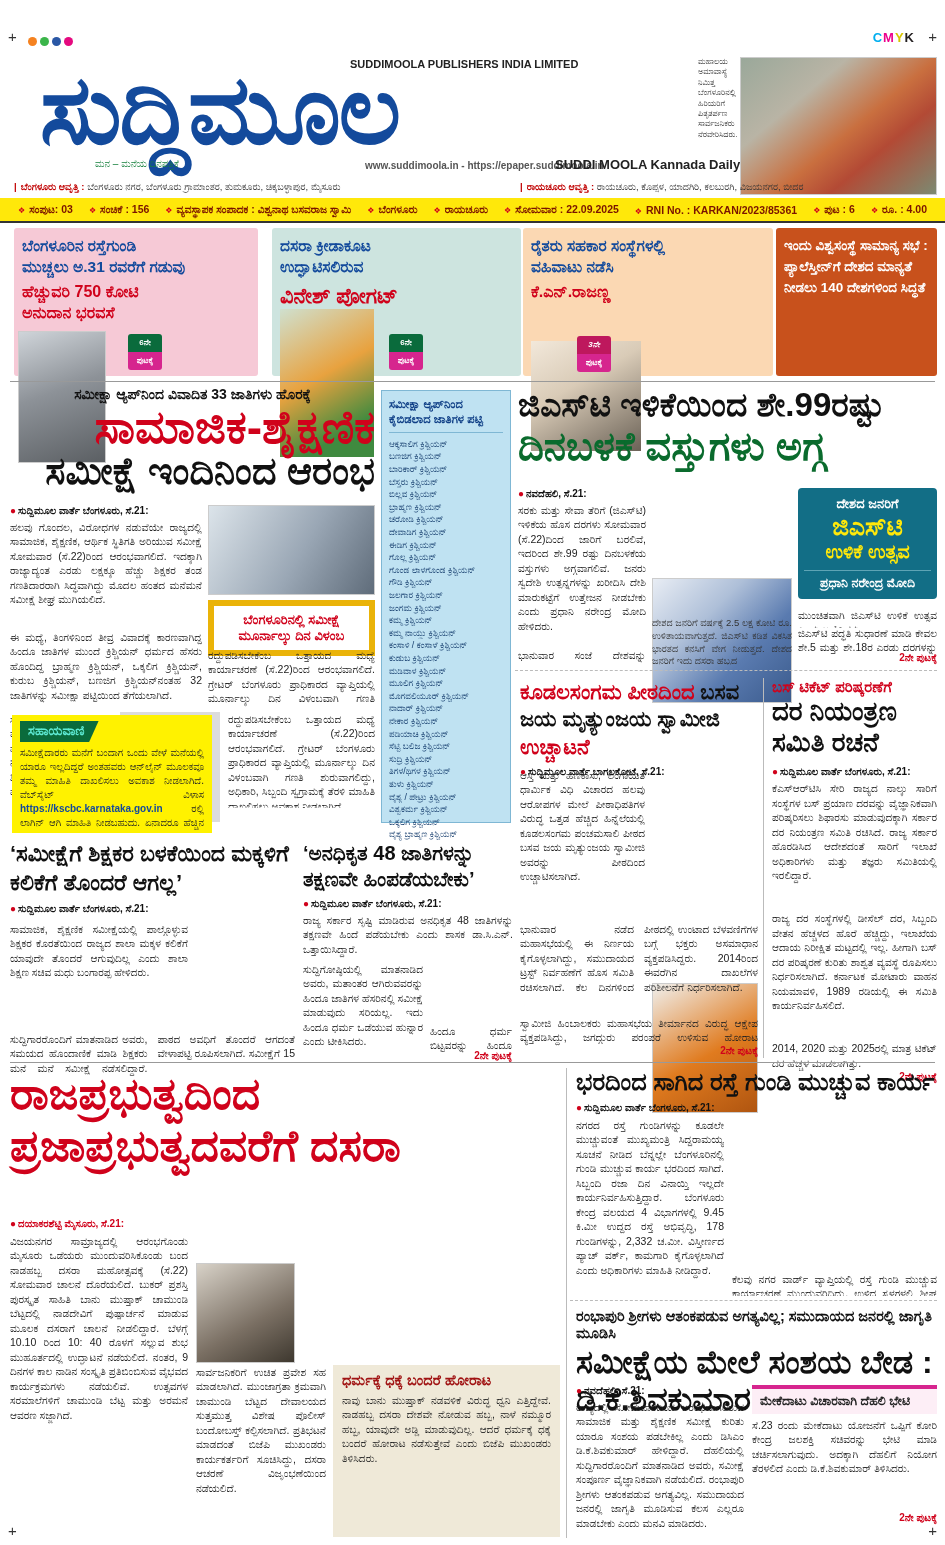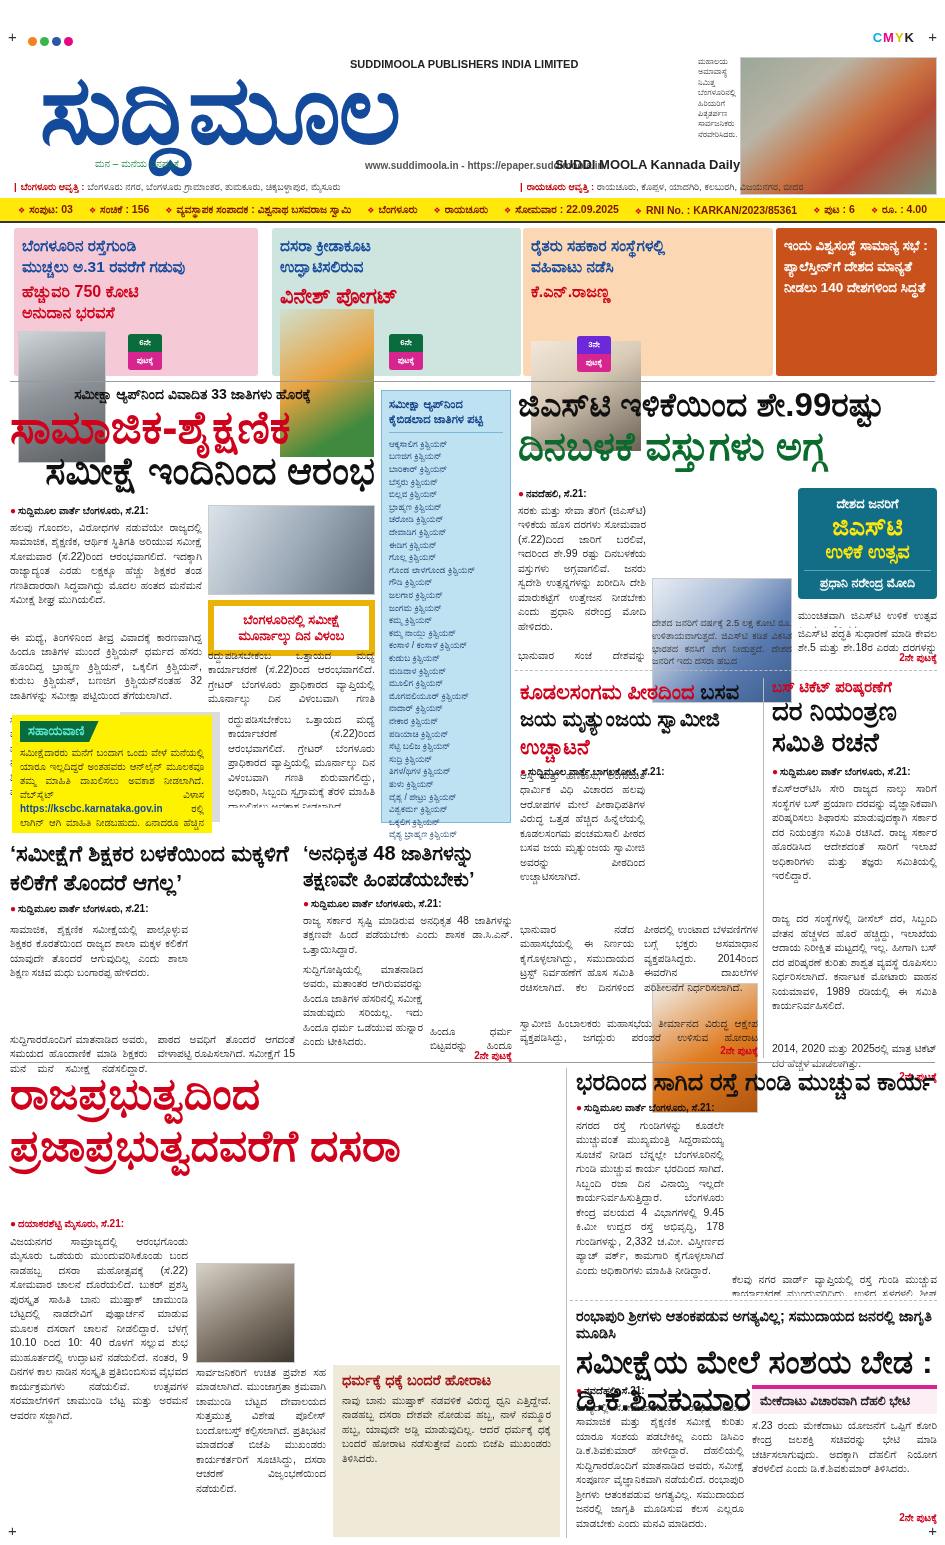--- a/index.html
+++ b/index.html
@@ -34,21 +34,21 @@
   #infobar .item{font-size:10.5px;font-weight:bold;color:#7a1400;white-space:nowrap;}
   #infobar .item::before{content:"❖";color:#d0021b;margin-right:4px;font-size:8px;}
   
   .tbox{position:absolute;top:228px;height:148px;border-radius:3px;padding:8px 8px;}
   .tbox .l1{color:#134a9c;font-weight:bold;font-size:15.5px;line-height:1.35;}
   .tbox .l2{color:#d0021b;font-weight:bold;font-size:16px;line-height:1.3;margin-top:4px;}
   .badge{position:absolute;width:34px;height:36px;border-radius:3px;overflow:hidden;
          font-size:8px;font-weight:bold;color:#fff;text-align:center;line-height:18px;cursor:pointer;}
   .badge .b1{display:block;background:#0a6b3c;height:18px;}
   .badge .b2{display:block;background:#d6258e;height:30px;}
-  .badge.red .b1{background:#6d28d9;} .badge.red .b2{background:#d6258e;}
+  .badge.red .b1{background:#be185d;font-style:italic;} .badge.red .b2{background:#d6258e;}
   
   .kicker{font-weight:bold;color:#111;text-align:center;}
   .hl-red{color:#d0021b;font-weight:bold;}
   .hl-blk{color:#111;font-weight:bold;}
   .hl-grn{color:#0a6b2d;font-weight:bold;}
   
   #castebox{background:#bfe2f2;border:1px solid #7fb7d4;padding:6px 7px;}
   #castebox .cb-title{color:#0f3f86;font-weight:bold;font-size:11.5px;line-height:1.3;
       border-bottom:1px solid #7fb7d4;padding-bottom:5px;margin-bottom:5px;}
   #castebox .ci{display:block;font-size:8.8px;color:#123a6b;line-height:12.6px;white-space:nowrap;overflow:hidden;}
@@ -159,21 +159,21 @@
     </div>
   </div>
   <div class="tbox" style="left: 776px; width: 161px; color: rgb(255, 255, 255); background: rgb(200, 81, 28);">
     <div style="font-weight:bold;font-size:13.5px;line-height:1.55;">ಇಂದು ವಿಶ್ವಸಂಸ್ಥೆ ಸಾಮಾನ್ಯ ಸಭೆ : ಪ್ಯಾಲೆಸ್ತೀನ್‌ಗೆ ದೇಶದ ಮಾನ್ಯತೆ ನೀಡಲು 140 ದೇಶಗಳಿಂದ ಸಿದ್ಧತೆ</div>
   </div>
 
   <div class="rule" style="left:10px;top:381px;width:925px;"></div>
 
   <div class="abs" style="left:10px;top:386px;width:365px;">
     <div class="kicker" style="font-size:14px;">ಸಮೀಕ್ಷಾ ಆ್ಯಪ್‌ನಿಂದ ವಿವಾದಿತ 33 ಜಾತಿಗಳು ಹೊರಕ್ಕೆ</div>
-    <div class="hl-red" style="font-size:46px;line-height:1.05;text-align:left;">ಸಾಮಾಜಿಕ-ಶೈಕ್ಷಣಿಕ</div>
+    <div class="hl-red" style="font-size:46px;line-height:1.05;text-align:right;">ಸಾಮಾಜಿಕ-ಶೈಕ್ಷಣಿಕ</div>
     <div class="hl-blk" style="font-size:38px;line-height:1.1;text-align:right;">ಸಮೀಕ್ಷೆ ಇಂದಿನಿಂದ ಆರಂಭ</div>
   </div>
   <div class="abs" style="left:10px;top:505px;width:192px;">
     <div class="byline"><span class="dot">●</span><span>ಸುದ್ದಿಮೂಲ ವಾರ್ತೆ ಬೆಂಗಳೂರು, ಸೆ.21:</span></div>
     <div class="body-txt just" style="margin-top:3px;height:110px;overflow:hidden;">ಹಲವು ಗೊಂದಲ, ವಿರೋಧಗಳ ನಡುವೆಯೇ ರಾಜ್ಯದಲ್ಲಿ ಸಾಮಾಜಿಕ, ಶೈಕ್ಷಣಿಕ, ಆರ್ಥಿಕ ಸ್ಥಿತಿಗತಿ ಅರಿಯುವ ಸಮೀಕ್ಷೆ ಸೋಮವಾರ (ಸೆ.22)ರಿಂದ ಆರಂಭವಾಗಲಿದೆ. ಇದಕ್ಕಾಗಿ ರಾಜ್ಯಾದ್ಯಂತ ಎರಡು ಲಕ್ಷಕ್ಕೂ ಹೆಚ್ಚು ಶಿಕ್ಷಕರ ತಂಡ ಗಣತಿದಾರರಾಗಿ ಸಿದ್ಧವಾಗಿದ್ದು ಮೊದಲ ಹಂತದ ಮನೆಮನೆ ಸಮೀಕ್ಷೆ ಶೀಘ್ರ ಮುಗಿಯಲಿದೆ.</div>
     <div class="body-txt just" style="height:96px;overflow:hidden;">ಈ ಮಧ್ಯೆ, ತಿಂಗಳಿನಿಂದ ತೀವ್ರ ವಿವಾದಕ್ಕೆ ಕಾರಣವಾಗಿದ್ದ ಹಿಂದೂ ಜಾತಿಗಳ ಮುಂದೆ ಕ್ರಿಶ್ಚಿಯನ್ ಧರ್ಮದ ಹೆಸರು ಹೊಂದಿದ್ದ ಬ್ರಾಹ್ಮಣ ಕ್ರಿಶ್ಚಿಯನ್, ಒಕ್ಕಲಿಗ ಕ್ರಿಶ್ಚಿಯನ್, ಕುರುಬ ಕ್ರಿಶ್ಚಿಯನ್, ಬಣಜಿಗ ಕ್ರಿಶ್ಚಿಯನ್‌ನಂತಹ 32 ಜಾತಿಗಳನ್ನು ಸಮೀಕ್ಷಾ ಪಟ್ಟಿಯಿಂದ ತೆಗೆಯಲಾಗಿದೆ.</div>
   </div>
   <div class="photo abs" style="left:208px;top:505px;width:167px;height:90px;background:linear-gradient(120deg,#dce4ea,#9aa7b5 55%,#5f6c7a);"></div>
   <div class="abs" id="innerredbox" style="left:208px;top:600px;width:167px;">ಬೆಂಗಳೂರಿನಲ್ಲಿ ಸಮೀಕ್ಷೆ ಮೂರ್ನಾಲ್ಕು ದಿನ ವಿಳಂಬ</div>
   <div class="abs body-txt just" style="left:208px;top:648px;width:167px;height:60px;overflow:hidden;">ರದ್ದುಪಡಿಸಬೇಕೆಂಬ ಒತ್ತಾಯದ ಮಧ್ಯೆ ಕಾರ್ಯಾಚರಣೆ (ಸೆ.22)ರಿಂದ ಆರಂಭವಾಗಲಿದೆ. ಗ್ರೇಟರ್ ಬೆಂಗಳೂರು ಪ್ರಾಧಿಕಾರದ ವ್ಯಾಪ್ತಿಯಲ್ಲಿ ಮೂರ್ನಾಲ್ಕು ದಿನ ವಿಳಂಬವಾಗಿ ಗಣತಿ ಶುರುವಾಗಲಿದ್ದು, ಅಧಿಕಾರಿ, ಸಿಬ್ಬಂದಿ ಸ್ವಗ್ರಾಮಕ್ಕೆ ತೆರಳಿ ಮಾಹಿತಿ ದಾಖಲಿಸಲು ಅವಕಾಶ ನೀಡಲಾಗಿದೆ.</div>

